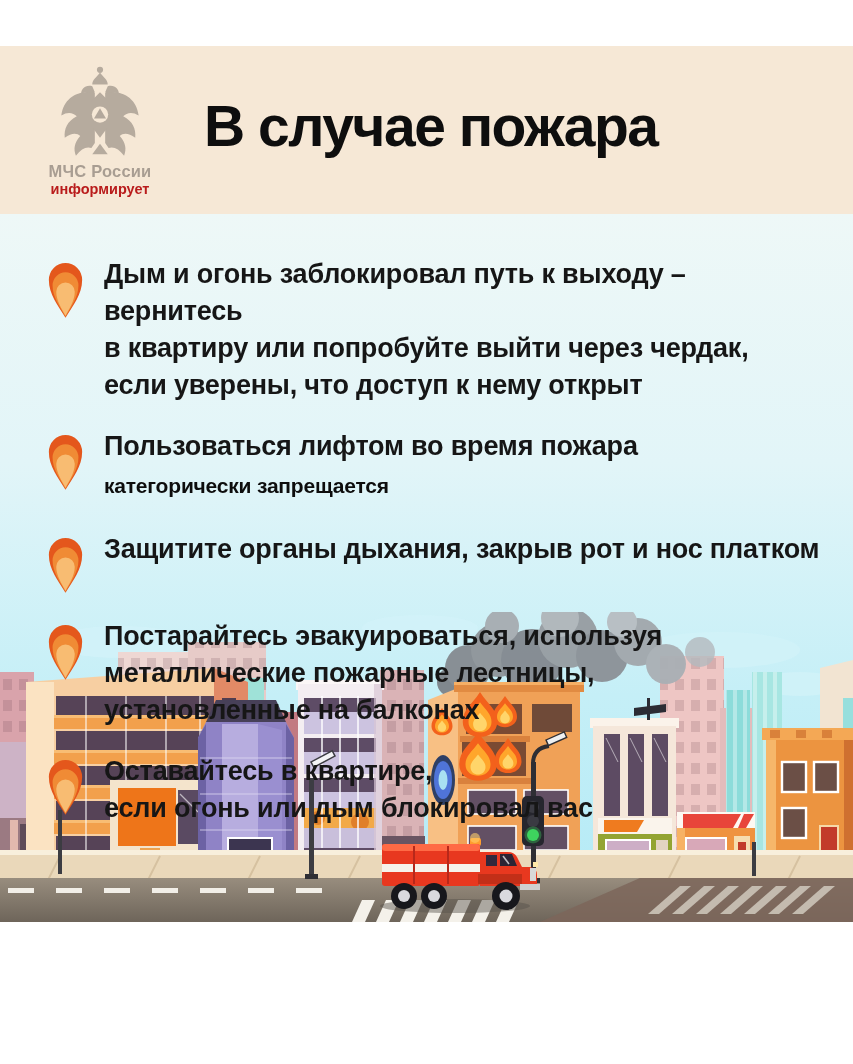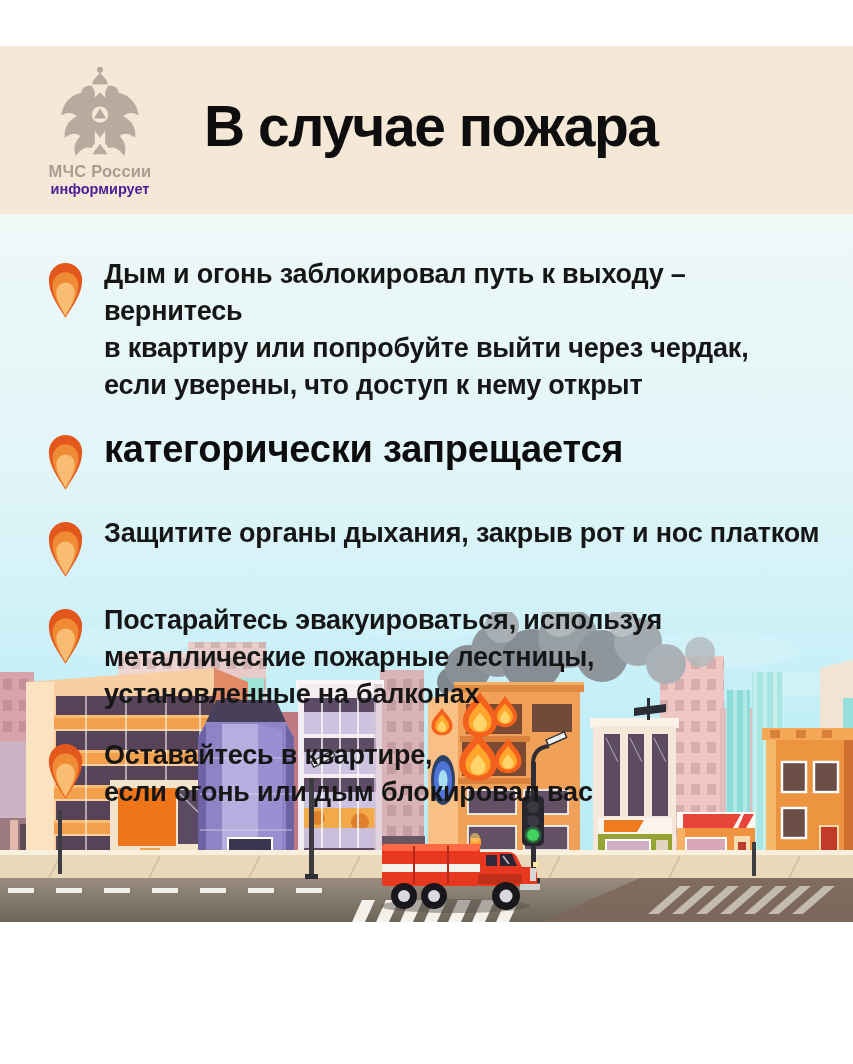--- a/index.html
+++ b/index.html
@@ -4,32 +4,32 @@
 <style>
   html,body{margin:0;padding:0;background:#ffffff;}
   .poster{position:relative;width:853px;height:1064px;overflow:hidden;
           font-family:"Liberation Sans", sans-serif;background:#ffffff;}
   .strip-top{height:46px;background:#ffffff;}
   
   .header{height:168px;background:#f6e8d6;display:flex;align-items:center;}
   .logo{width:172px;display:flex;flex-direction:column;align-items:center;margin-left:14px;text-align:center;}
   .logo svg{display:block;}
   .logo-org{font-weight:bold;font-size:16.5px;color:#a89d92;margin-top:2px;letter-spacing:.2px;}
-  .logo-tagline{font-weight:bold;font-size:14.5px;color:#4c1d95;}
+  .logo-tagline{font-weight:bold;font-size:14.5px;color:#b91c1c;}
   .title{margin:0 0 6px 18px;font-size:57px;line-height:1.08;font-weight:800;
          color:#0e0e0e;letter-spacing:-1.5px;}
   
   .body-area{position:relative;height:708px;
      background:linear-gradient(180deg,#eef8f7 0%,#e2f5f8 35%,#c5eff7 68%,#b2eaf6 100%);}
   .tips{list-style:none;margin:0;padding:42px 30px 0 47px;position:relative;z-index:2;}
   .tip{display:flex;align-items:flex-start;margin-bottom:24px;}
   .pin{flex:0 0 auto;margin:3px 20px 0 0;}
   .tip-body{font-size:27px;line-height:37px;font-weight:600;color:#161616;
             white-space:pre-line;letter-spacing:-.2px;}
-  .tip-bold{display:block;font-size:38px;line-height:42px;font-weight:800;color:#0d0d0d;}
+  .tip-bold{display:block;font-size:21px;line-height:42px;font-weight:800;color:#0d0d0d;}
   .tip-bold:empty{display:none;}
   .cityscape{position:absolute;left:0;bottom:0;width:853px;height:310px;z-index:1;}
 </style>
 </head>
 <body>
 
 <div class="poster">
   <div class="strip-top"></div>
 
   <header class="header">
@@ -67,21 +67,21 @@
 в квартиру или попробуйте выйти через чердак,
 если уверены, что доступ к нему открыт</div>
       </li>
 
       <li class="tip">
         <svg class="pin" width="37" height="60" viewBox="0 0 40 64">
           <path d="M20 63 C12 50 2 38 2 22 A18 18 0 1 1 38 22 C38 38 28 50 20 63 Z" fill="#e4571c"></path>
           <path d="M20 62 C14 51 6 41 6 28 A14 14 0 1 1 34 28 C34 41 26 51 20 62 Z" fill="#f08b35"></path>
           <path d="M20 61 C16 53 10 45 10 35 A10 10 0 1 1 30 35 C30 45 24 53 20 61 Z" fill="#f8bc72"></path>
         </svg>
-        <div class="tip-body"><strong class="tip-bold">категорически запрещается</strong></div>
+        <div class="tip-body"><span>Пользоваться лифтом во время пожара</span><strong class="tip-bold">категорически запрещается</strong></div>
       </li>
 
       <li class="tip">
         <svg class="pin" width="37" height="60" viewBox="0 0 40 64">
           <path d="M20 63 C12 50 2 38 2 22 A18 18 0 1 1 38 22 C38 38 28 50 20 63 Z" fill="#e4571c"></path>
           <path d="M20 62 C14 51 6 41 6 28 A14 14 0 1 1 34 28 C34 41 26 51 20 62 Z" fill="#f08b35"></path>
           <path d="M20 61 C16 53 10 45 10 35 A10 10 0 1 1 30 35 C30 45 24 53 20 61 Z" fill="#f8bc72"></path>
         </svg>
         <div class="tip-body">Защитите органы дыхания, закрыв рот и нос платком</div>
       </li>

